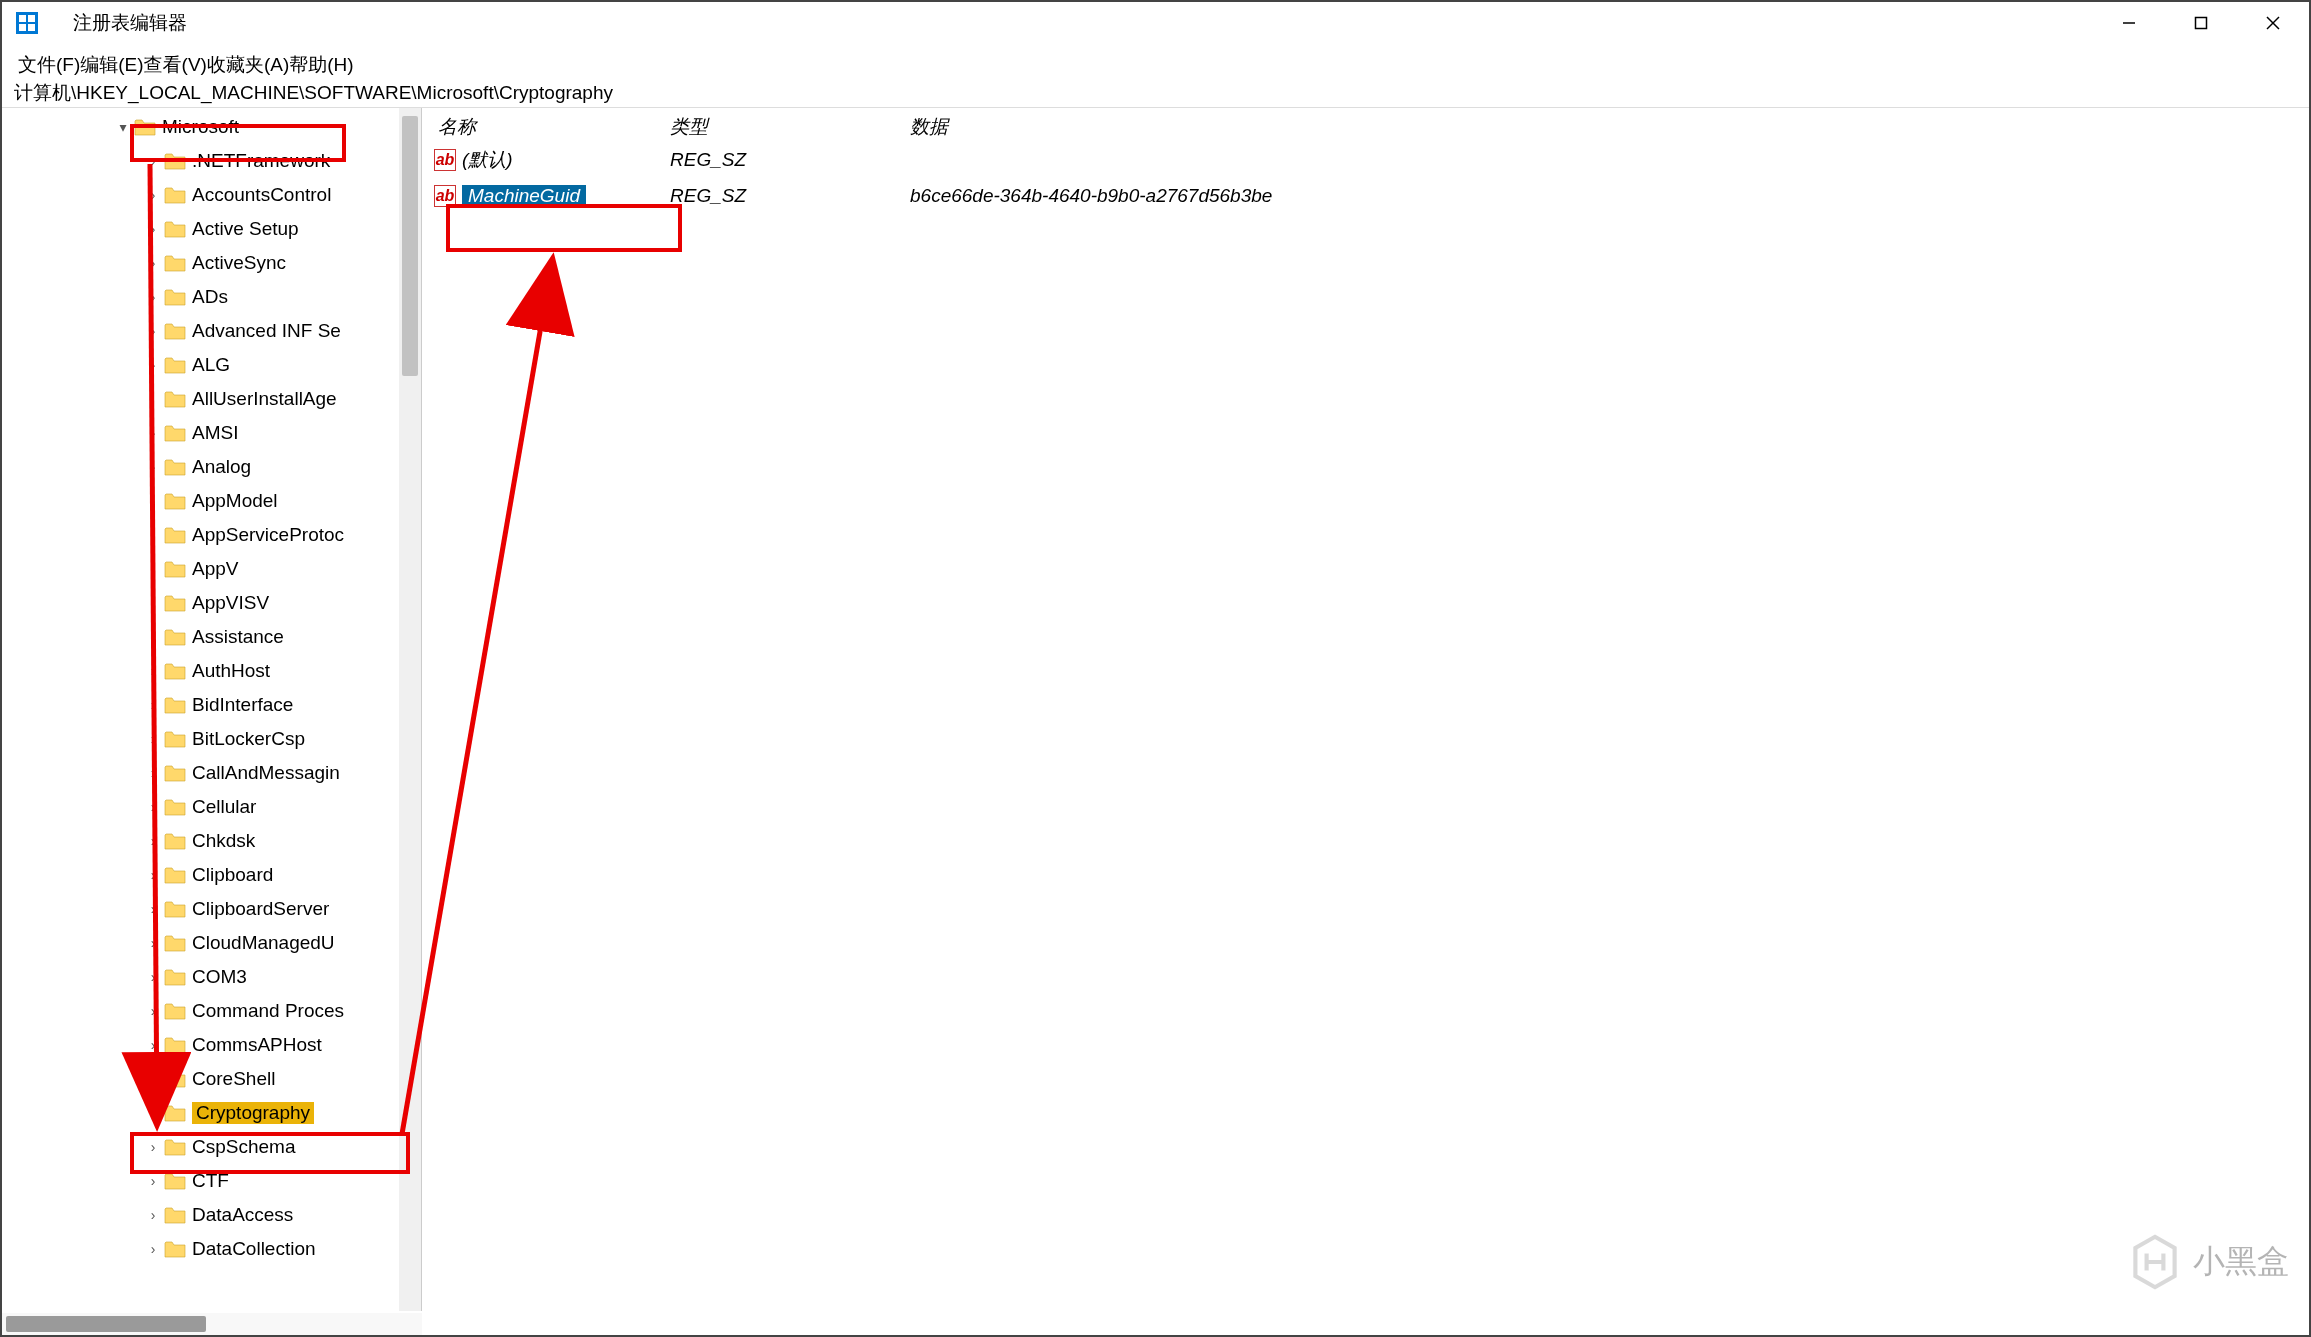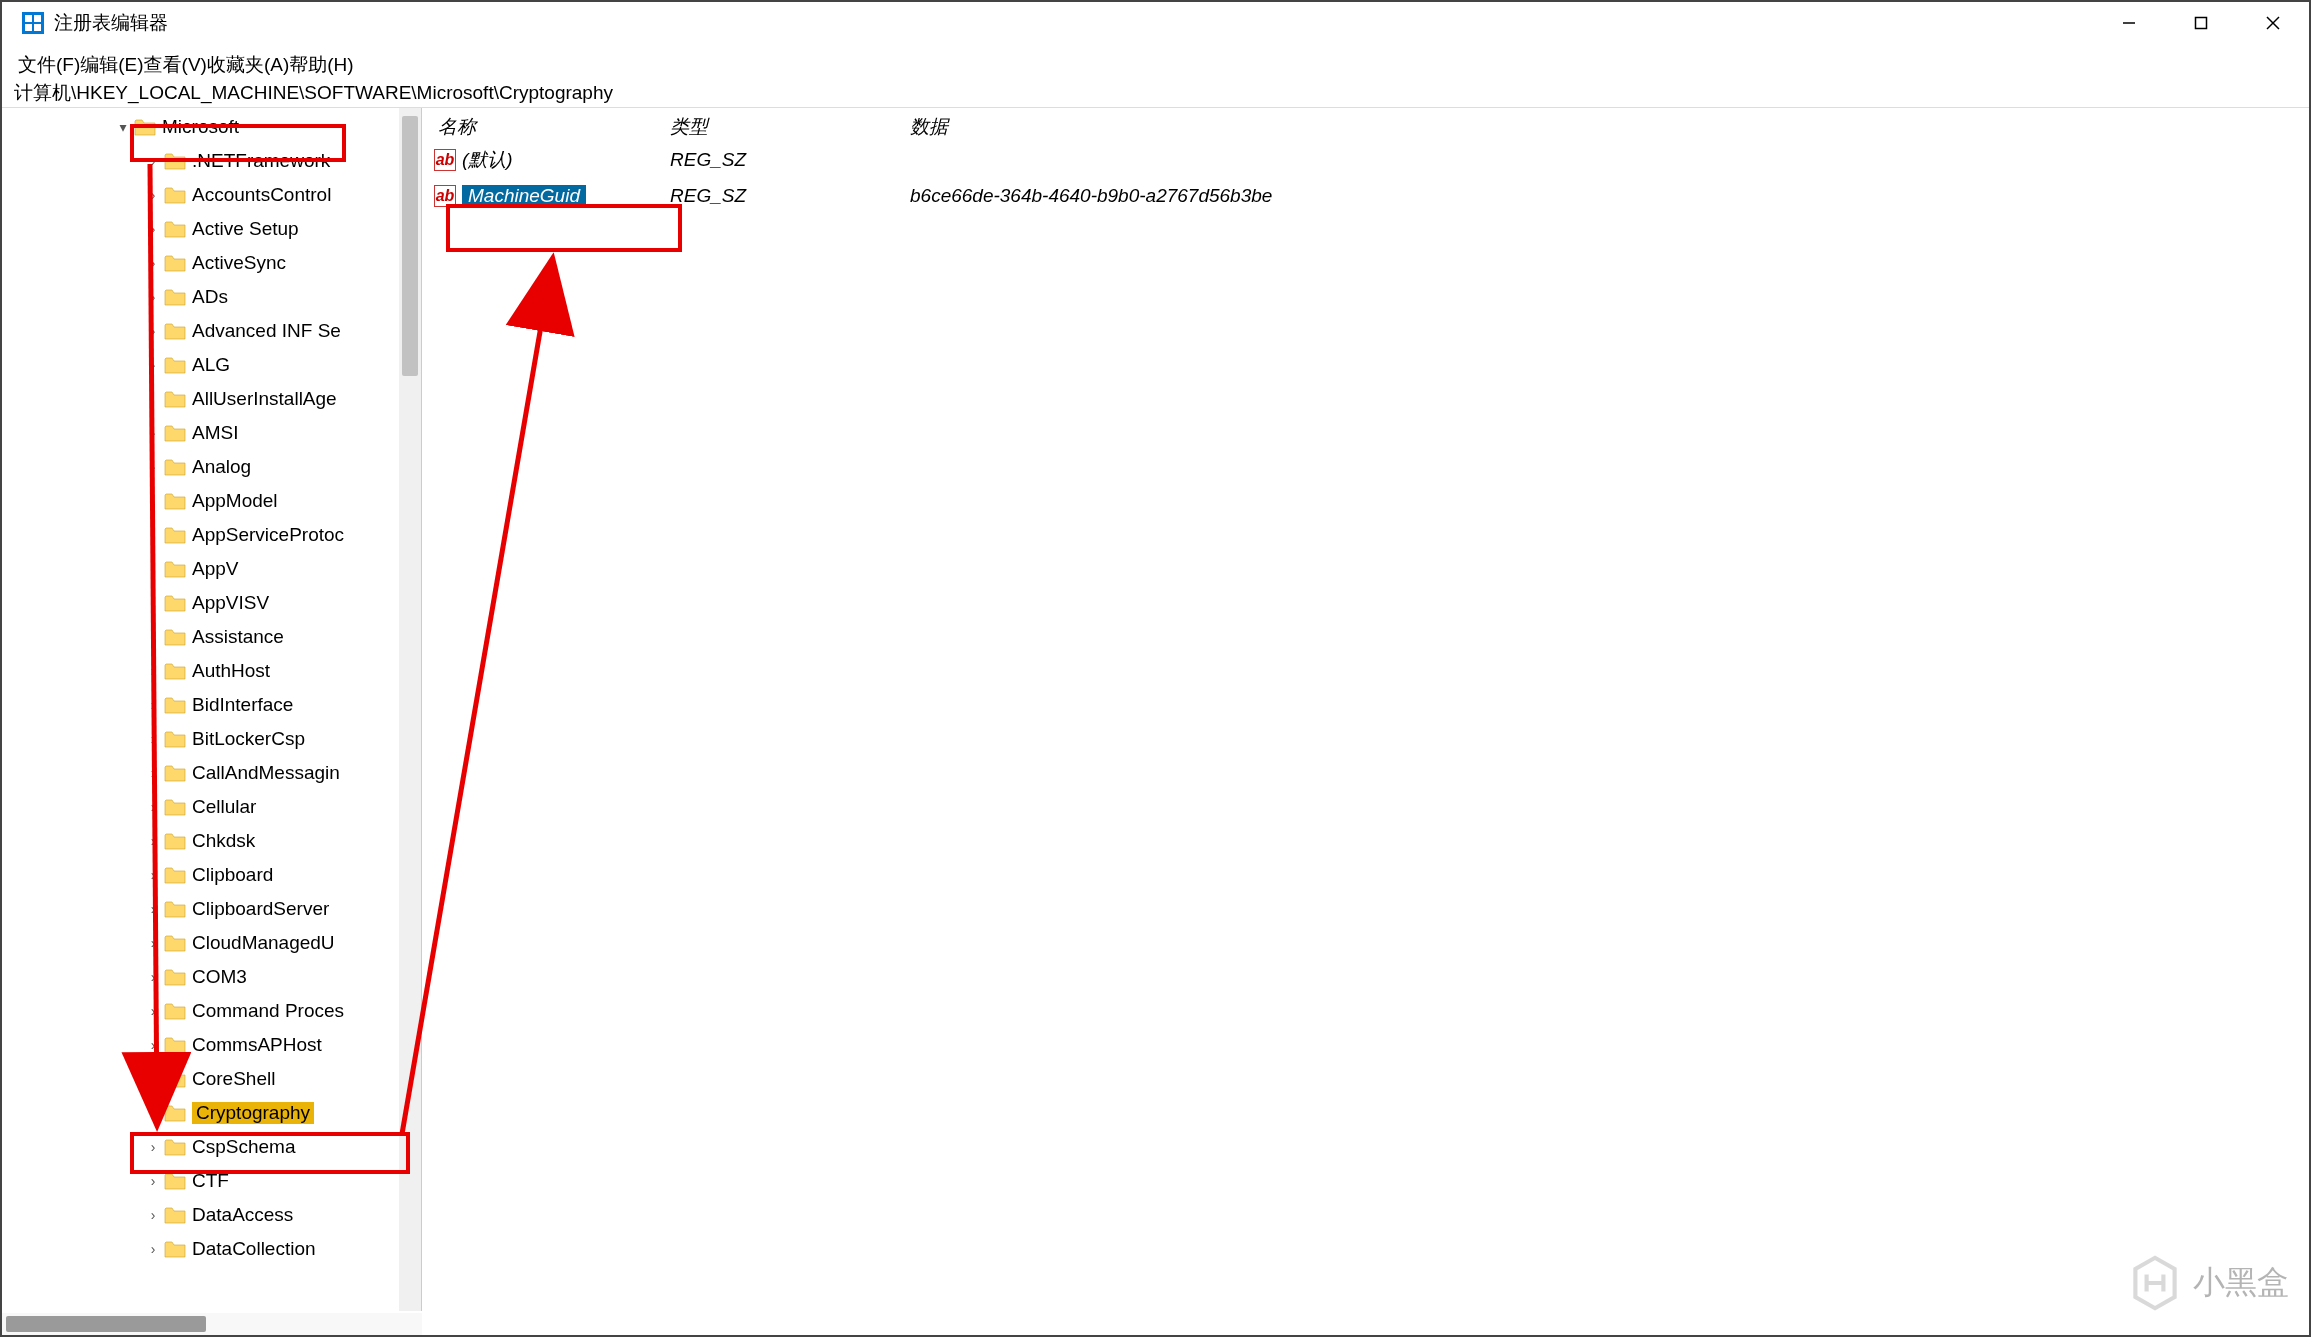--- a/index.html
+++ b/index.html
@@ -1,19 +1,19 @@
 <!DOCTYPE html>
 <html><head>
   <meta charset="utf-8">
   <style>
     * { margin: 0; padding: 0; box-sizing: border-box; font-family: "Segoe UI", "Microsoft YaHei", sans-serif; }
     body { background: #fff; width: 2311px; height: 1337px; overflow: hidden; border: 2px solid #444; position: relative; }
     
     
-    .titlebar { display: flex; align-items: center; height: 42px; padding: 0 20px; }
+    .titlebar { display: flex; align-items: center; height: 42px; padding: 0 14px; gap: 25px; }
     .titlebar .appicon { width: 22px; height: 22px; margin-right: 10px; background:#0078d4; display:inline-flex; align-items:center; justify-content:center; }
     .titlebar .appicon svg { display:block; }
     .titlebar .title { font-size: 19px; color:#000; }
     .winctrl { position: absolute; top:0; right:0; display:flex; }
     .winbtn { width: 72px; height: 42px; display:flex; align-items:center; justify-content:center; font-size:16px; color:#000; }
     
     
     .menubar { display:flex; height: 34px; align-items:flex-end; padding: 0 16px; font-size: 19px; }
     .menuitem { color:#000; }
     
@@ -56,21 +56,21 @@
     
     
     .annot { position:absolute; border:4px solid #e80000; pointer-events:none; }
     .annot-box-microsoft { top: 122px; left: 128px; width: 216px; height: 38px; }
     .annot-box-crypto { top: 1130px; left: 128px; width: 280px; height: 42px; }
     .annot-box-guid { top: 202px; left: 444px; width: 236px; height: 48px; }
     
     .arrow-svg { position:absolute; top:0; left:0; width:2311px; height:1337px; pointer-events:none; }
     
     
-    .watermark { position:absolute; right:20px; bottom:24px; display:flex; align-items:center; gap:10px; opacity:0.55; color:#777; font-size:32px; font-weight:500; }
+    .watermark { position:absolute; right:20px; bottom:45px; display:flex; align-items:center; gap:10px; opacity:0.55; color:#777; font-size:32px; font-weight:500; }
     .watermark svg { display:block; }
   </style>
 </head>
 <body>
 
 <div class="titlebar">
   <span class="appicon">
     <svg width="16" height="16" viewBox="0 0 16 16">
         <rect x="0" y="0" width="7" height="7" fill="#fff"></rect>
         <rect x="9" y="0" width="7" height="7" fill="#fff"></rect>

